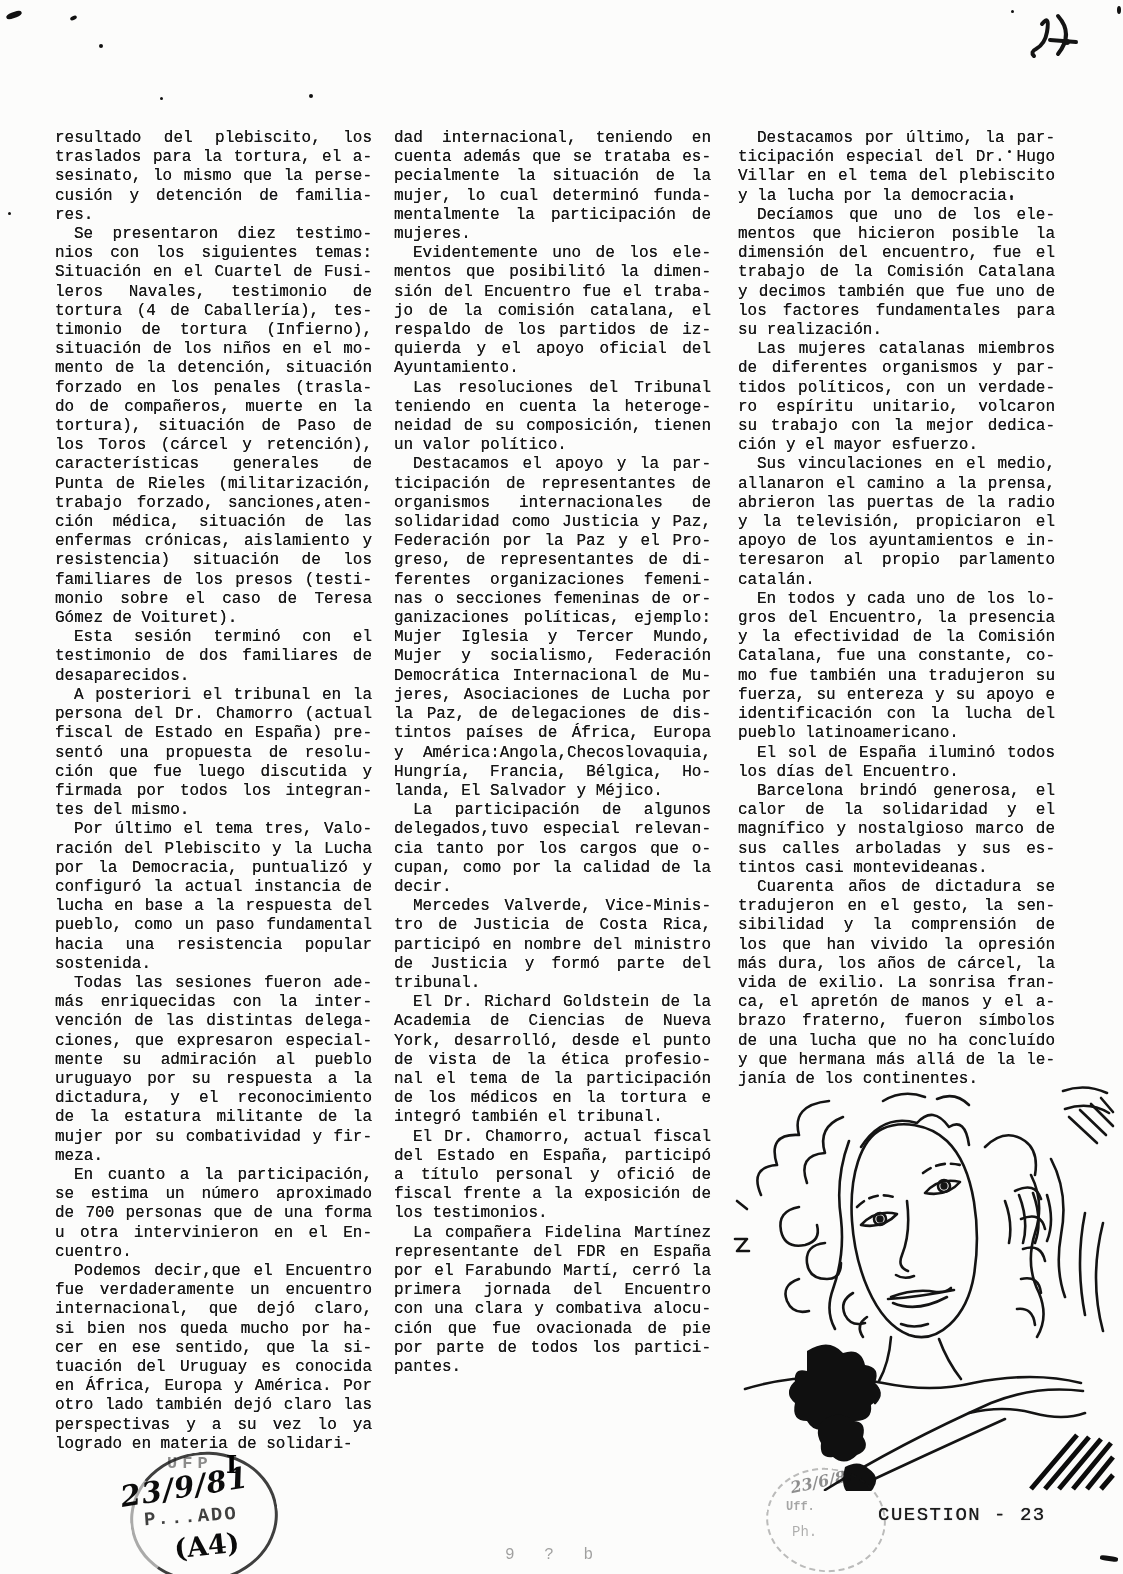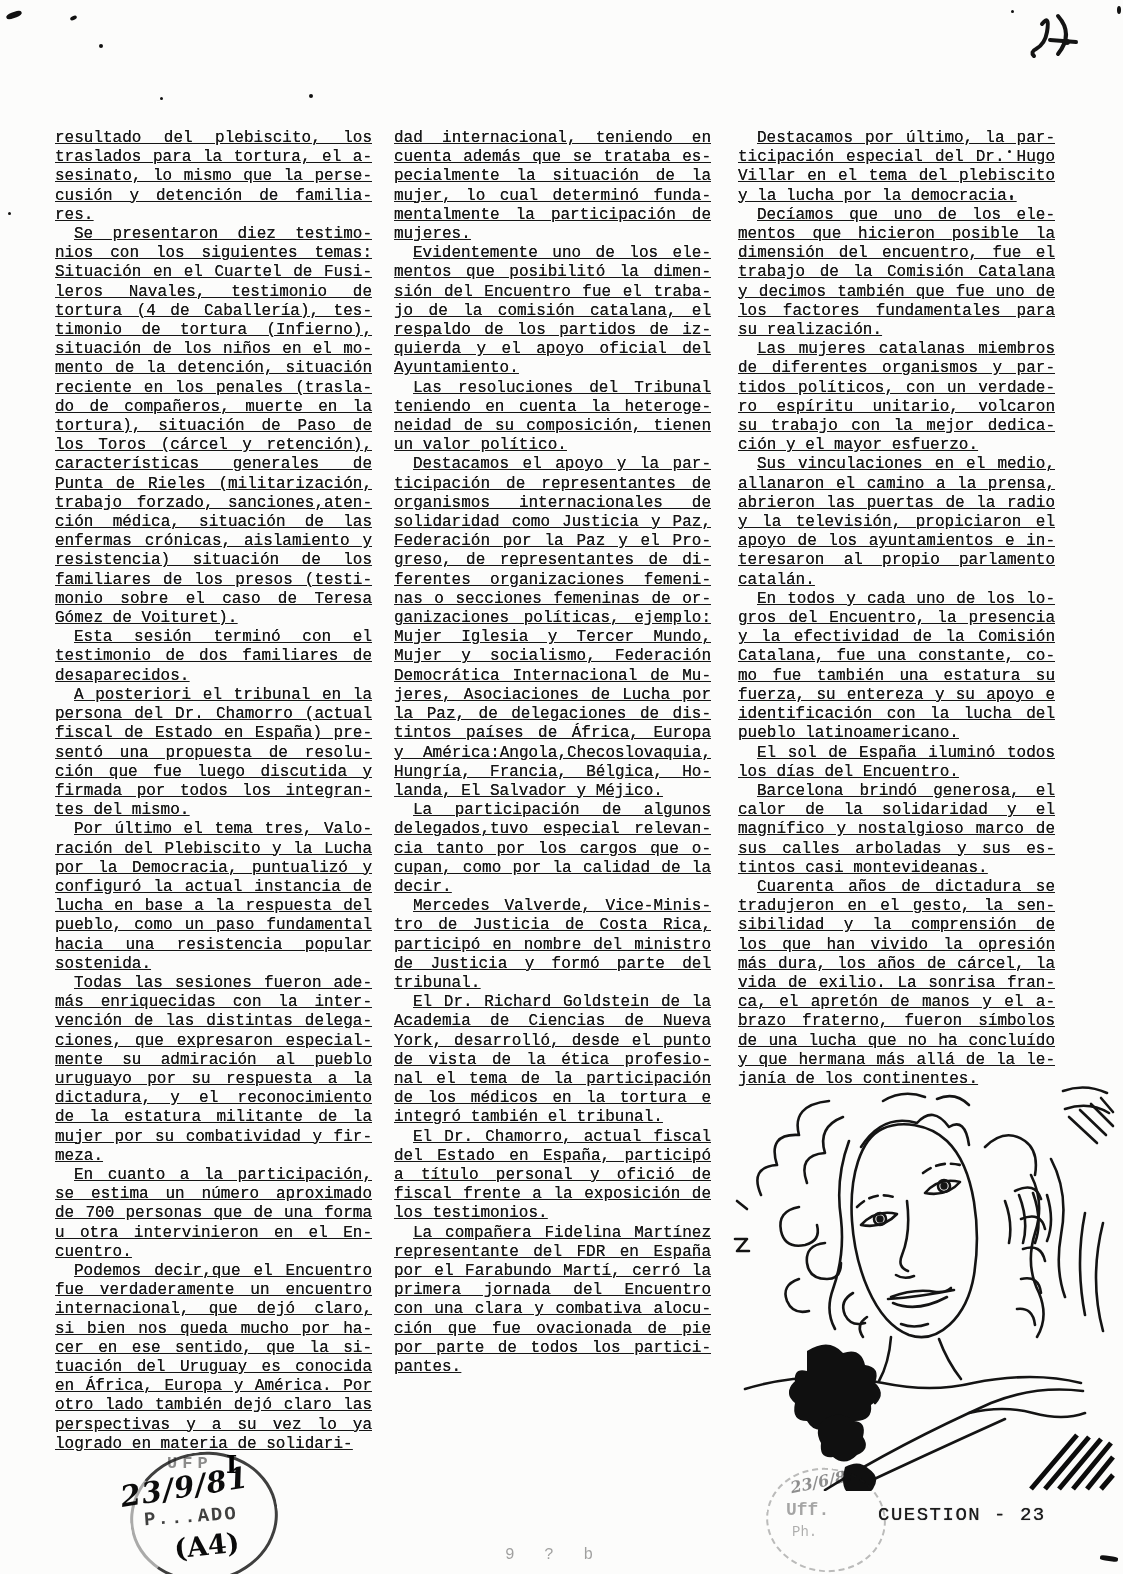--- a/index.html
+++ b/index.html
@@ -1,18 +1,18 @@
 <!DOCTYPE html>
 <html><head>
 <meta charset="utf-8">
 <style>
   html,body{margin:0;padding:0;background:#e8e8e8;}
   #page{position:relative;width:1123px;height:1574px;background:#fcfcfb;overflow:hidden;
         font-family:"Liberation Mono","DejaVu Sans Mono",monospace;color:#161616;}
-  .col{position:absolute;top:129px;width:317px;font-size:16px;line-height:19.2px;text-decoration:underline;}
+  .col{position:absolute;top:129px;width:317px;font-size:16px;line-height:19.2px;}
   .tline{text-align:justify;text-align-last:justify;text-shadow:0 0 .6px rgba(10,10,10,.85);}
   .tline.lastline{text-align-last:left;}
   .tline.indent{padding-left:19px;}
   .para{margin:0;}
   .speck{position:absolute;background:#111;border-radius:50%;}
   
   .stampL{position:absolute;left:118px;top:1444px;width:200px;height:130px;}
   .stampL .ring{position:absolute;left:12px;top:8px;width:142px;height:124px;border:3px solid rgba(15,15,15,.8);
         border-radius:50%;transform:rotate(-8deg);border-left-color:rgba(15,15,15,.35);}
   .stampL .t1{position:absolute;left:49px;top:10px;font-size:17px;letter-spacing:5px;color:rgba(25,25,25,.5);font-weight:bold;}
@@ -20,21 +20,21 @@
   .stampL .t2{position:absolute;left:2px;top:26px;font-family:"DejaVu Serif",serif;font-style:italic;font-weight:bold;
         font-size:29px;transform:rotate(-9deg);color:#0c0c0c;letter-spacing:1px;}
   .stampL .t3{position:absolute;left:26px;top:62px;font-size:19px;font-weight:bold;letter-spacing:2px;color:rgba(10,10,10,.78);transform:rotate(-4deg);}
   .stampL .t4{position:absolute;left:56px;top:86px;font-family:"DejaVu Serif",serif;font-size:27px;font-weight:bold;transform:rotate(-6deg);color:#0a0a0a;}
   
   .stampR{position:absolute;left:762px;top:1458px;width:150px;height:116px;opacity:.62;}
   .stampR .ring{position:absolute;left:4px;top:10px;width:116px;height:100px;border:2px dashed rgba(20,20,20,.45);
         border-radius:50%;transform:rotate(7deg);}
   .stampR .d1{position:absolute;left:28px;top:14px;font-family:"DejaVu Serif",serif;font-style:italic;font-weight:bold;
         font-size:16px;transform:rotate(-12deg);color:rgba(15,15,15,.75);}
-  .stampR .d2{position:absolute;left:24px;top:42px;font-size:18px;font-weight:bold;color:rgba(20,20,20,.6);}
+  .stampR .d2{position:absolute;left:24px;top:42px;font-size:12px;font-weight:bold;color:rgba(20,20,20,.6);}
   .stampR .d3{position:absolute;left:30px;top:66px;font-size:14px;color:rgba(20,20,20,.55);}
   .pagelabel{position:absolute;left:878px;top:1504px;font-size:19px;letter-spacing:1.5px;color:#1c1c1c;
         text-shadow:0 0 .7px rgba(10,10,10,.9);}
   .smudge{position:absolute;color:rgba(20,20,20,.4);filter:blur(.6px);font-size:16px;letter-spacing:10px;margin-top:44px;}
   .portrait{position:absolute;left:733px;top:1083px;width:384px;height:408px;}
   .scribTR{position:absolute;left:1000px;top:6px;width:90px;height:100px;}
 </style>
 </head>
 <body>
 <div id="page">
@@ -49,21 +49,21 @@
       </div>
       <div class="para">
         <div class="tline indent">Se presentaron diez testimo-</div>
         <div class="tline">nios con los siguientes temas:</div>
         <div class="tline">Situación en el Cuartel de Fusi-</div>
         <div class="tline">leros Navales, testimonio de</div>
         <div class="tline">tortura (4 de Caballería), tes-</div>
         <div class="tline">timonio de tortura (Infierno),</div>
         <div class="tline">situación de los niños en el mo-</div>
         <div class="tline">mento de la detención, situación</div>
-        <div class="tline">reciente en los penales (trasla-</div>
+        <div class="tline">forzado en los penales (trasla-</div>
         <div class="tline">do de compañeros, muerte en la</div>
         <div class="tline">tortura), situación de Paso de</div>
         <div class="tline">los Toros (cárcel y retención),</div>
         <div class="tline">características generales de</div>
         <div class="tline">Punta de Rieles (militarización,</div>
         <div class="tline">trabajo forzado, sanciones,aten-</div>
         <div class="tline">ción médica, situación de las</div>
         <div class="tline">enfermas crónicas, aislamiento y</div>
         <div class="tline">resistencia) situación de los</div>
         <div class="tline">familiares de los presos (testi-</div>
@@ -242,21 +242,21 @@
         <div class="tline">y la televisión, propiciaron el</div>
         <div class="tline">apoyo de los ayuntamientos e in-</div>
         <div class="tline">teresaron al propio parlamento</div>
         <div class="tline lastline">catalán.</div>
       </div>
       <div class="para">
         <div class="tline indent">En todos y cada uno de los lo-</div>
         <div class="tline">gros del Encuentro, la presencia</div>
         <div class="tline">y la efectividad de la Comisión</div>
         <div class="tline">Catalana, fue una constante, co-</div>
-        <div class="tline">mo fue también una estatura su</div>
+        <div class="tline">mo fue también una tradujeron su</div>
         <div class="tline">fuerza, su entereza y su apoyo e</div>
         <div class="tline">identificación con la lucha del</div>
         <div class="tline lastline">pueblo latinoamericano.</div>
       </div>
       <div class="para">
         <div class="tline indent">El sol de España iluminó todos</div>
         <div class="tline lastline">los días del Encuentro.</div>
       </div>
       <div class="para">
         <div class="tline indent">Barcelona brindó generosa, el</div>

